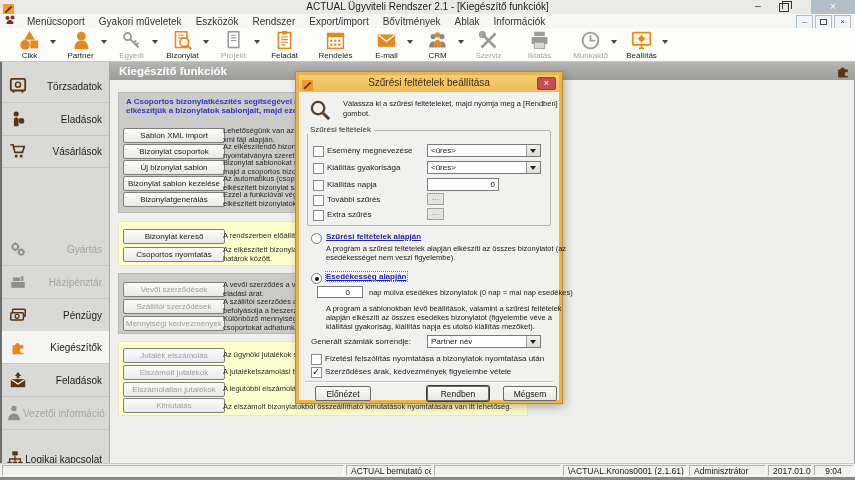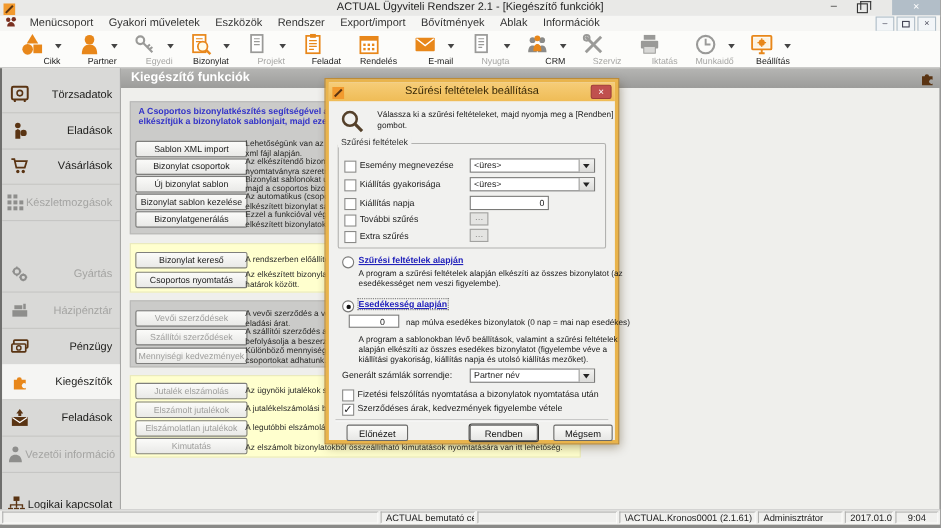--- a/index.html
+++ b/index.html
@@ -14,21 +14,21 @@
   .wcclose{position:absolute;right:0;top:0;width:44px;height:14px;background:#b2bec8;color:#fff;text-align:center;font-size:10px;line-height:13px;}
   
   .menubar{position:absolute;left:0;top:14px;width:855px;height:14px;background:#f6f6f4;display:flex;align-items:center;font-size:10px;color:#333;}
   .menuicon{margin:0 4px 0 4px;}
   .mitem{padding:0 7px;white-space:nowrap;}
   .mdictl{position:absolute;right:4px;top:1px;display:flex;gap:2px;}
   .mdibtn{width:15px;height:12px;background:#f2f5f8;border:1px solid #aebcc6;color:#445;font-size:8px;text-align:center;line-height:11px;position:relative;}
   .mdibtn .rst{position:absolute;left:4px;top:3px;width:5px;height:4px;border:1px solid #445;}
   
   .toolbar{position:absolute;left:0;top:28px;width:855px;height:34px;background:#fcfcfa;border-bottom:1px solid #c6c6c4;display:flex;padding-left:4px;box-sizing:border-box;}
-  .titem{position:relative;width:51px;text-align:right;padding-top:2px;flex:0 0 auto;}
+  .titem{position:relative;width:51px;text-align:center;padding-top:2px;flex:0 0 auto;}
   .titem svg{display:block;margin:0 auto;}
   .tlabel{display:block;font-size:8px;color:#222;margin-top:0px;white-space:nowrap;}
   .titem.dis .tlabel{color:#a6a6a4;}
   .tcaret{position:absolute;right:-1px;top:12px;width:0;height:0;border:3px solid transparent;border-top:4px solid #444;}
   
   .edge-l{position:absolute;left:0;top:62px;width:2px;height:415px;background:#6e6e6c;}
   .edge-r{position:absolute;right:0;top:62px;width:1px;height:415px;background:#9a9a98;}
   .sidebar{position:absolute;left:2px;top:62px;width:108px;height:401px;background:#d9d9d7;border-right:1px solid #a8a8a6;box-sizing:border-box;}
   .srow{position:absolute;left:0;width:107px;height:32px;border-bottom:1px solid #c6c6c4;display:flex;align-items:center;}
   .srow.active{background:#f5f5f3;}
@@ -185,28 +185,20 @@
       <span class="tlabel">Rendelés</span>
     </div>
     <div class="titem">
       <span><svg width="21" height="21" viewBox="0 0 24 24">
             <rect x="2" y="5" width="20" height="14" rx="1" fill="#e8871a"></rect>
             <path d="M3 6l9 7 9-7" fill="none" stroke="#fff" stroke-width="1.5"></path>
           </svg></span>
       <span class="tcaret"></span>
       <span class="tlabel">E-mail</span>
     </div>
-    <div class="titem dis">
-      <span><svg width="21" height="21" viewBox="0 0 24 24">
-            <rect x="6" y="2" width="12" height="18" fill="#fff" stroke="#9a9a98" stroke-width="1.8"></rect>
-            <path d="M9 6h6M9 9h6M9 12h6M9 15h4" stroke="#9a9a98" stroke-width="1.2"></path>
-          </svg></span>
-      <span class="tcaret"></span>
-      <span class="tlabel">Nyugta</span>
-    </div>
     <div class="titem">
       <span><svg width="21" height="21" viewBox="0 0 24 24">
             <circle cx="7" cy="7.5" r="3" fill="#8a8a88"></circle>
             <circle cx="17" cy="7.5" r="3" fill="#8a8a88"></circle>
             <path d="M2.5 20c0-5 2-7 4.5-7s4.5 2 4.5 7zM12.5 20c0-5 2-7 4.5-7s4.5 2 4.5 7z" fill="#8a8a88"></path>
             <circle cx="12" cy="5.5" r="3" fill="#e8871a"></circle>
             <path d="M7.8 19c0-5.5 1.9-7.5 4.2-7.5s4.2 2 4.2 7.5z" fill="#e8871a"></path>
           </svg></span>
       <span class="tcaret"></span>
       <span class="tlabel">CRM</span>
@@ -274,37 +266,20 @@
     </div>
     <div class="srow" style="top:73px">
       <span class="sicon">
           <svg width="18" height="18" viewBox="0 0 20 20">
             <path d="M1.5 3h3l2 8.5h8.5l2-6.5H5.5" fill="none" stroke="#5a3413" stroke-width="1.8"></path>
             <circle cx="8" cy="15.5" r="1.7" fill="#5a3413"></circle>
             <circle cx="13.5" cy="15.5" r="1.7" fill="#5a3413"></circle>
           </svg>
         </span>
       <span class="slabel">Vásárlások</span>
-    </div>
-    <div class="srow disabled" style="top:106px">
-      <span class="sicon">
-          <svg width="18" height="18" viewBox="0 0 20 20">
-            <g fill="#8e8e8c">
-              <rect x="2" y="2" width="4" height="4"></rect>
-              <rect x="8" y="2" width="4" height="4"></rect>
-              <rect x="2" y="8" width="4" height="4"></rect>
-              <rect x="8" y="8" width="4" height="4"></rect>
-              <rect x="14" y="8" width="4" height="4"></rect>
-              <rect x="2" y="14" width="4" height="4"></rect>
-              <rect x="8" y="14" width="4" height="4"></rect>
-              <rect x="14" y="14" width="4" height="4"></rect>
-            </g>
-          </svg>
-        </span>
-      <span class="slabel">Készletmozgások</span>
     </div>
     <div class="srow disabled" style="top:171px">
       <span class="sicon">
           <svg width="18" height="18" viewBox="0 0 20 20">
             <circle cx="7" cy="7.5" r="3.2" fill="none" stroke="#8e8e8c" stroke-width="2"></circle>
             <circle cx="13.5" cy="13.5" r="2.7" fill="none" stroke="#8e8e8c" stroke-width="2"></circle>
             <path d="M7 2.5v2M7 10.5v2M2.5 7.5h2M9.5 7.5h2M13.5 9.5v2M13.5 15.5v2M9.5 13.5h2M15.5 13.5h2" stroke="#8e8e8c" stroke-width="1.5"></path>
           </svg>
         </span>
       <span class="slabel">Gyártás</span>

